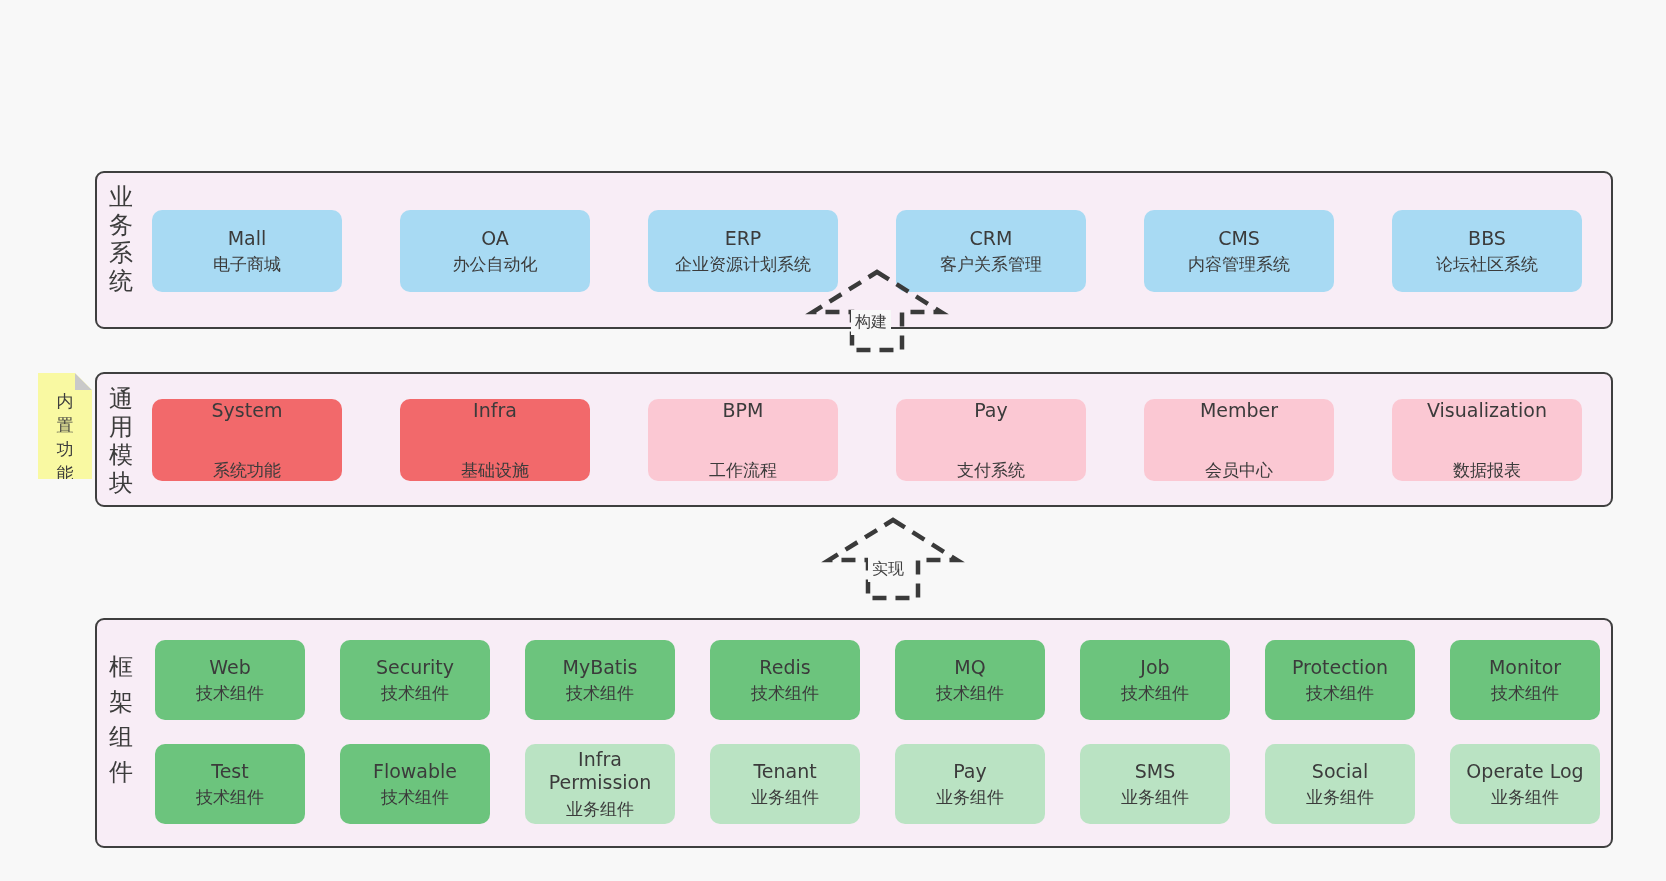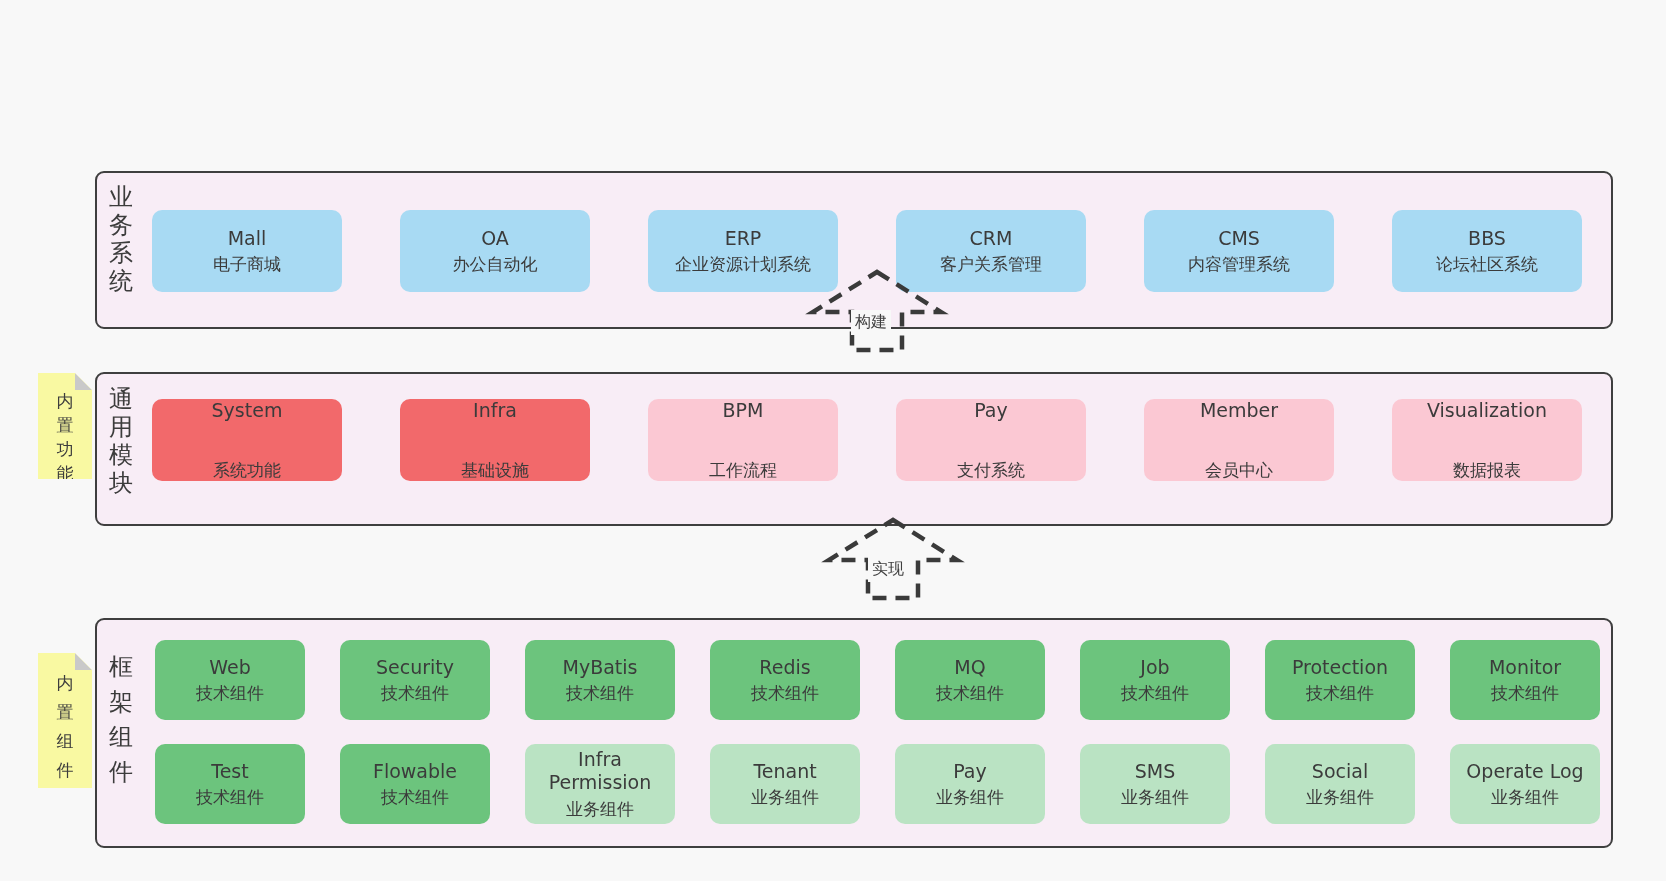--- a/index.html
+++ b/index.html
@@ -1,20 +1,20 @@
 <!DOCTYPE html>
 <html><head>
 <meta charset="utf-8">
 <style>
   html,body{margin:0;padding:0;background:#f8f8f8;font-family:"DejaVu Sans","Liberation Sans",sans-serif;}
   #canvas{position:relative;width:1666px;height:881px;background:#f8f8f8;overflow:hidden;color:#3b3b3b;}
 
   .tier{position:absolute;left:95px;width:1518px;background:#f8edf6;border:2px solid #3f3f3f;border-radius:9px;box-sizing:border-box;}
   .tier1{top:123px;height:158px;margin-top:48px;}
-  .tier2{top:372px;height:154px;}
+  .tier2{top:372px;height:135px;}
   .tier3{top:618px;height:230px;}
 
   .vlabel{position:absolute;left:9px;width:30px;font-size:24px;line-height:28px;color:#3c3c3c;text-align:center;word-break:break-all;}
   .tier1 .vlabel{top:10px;}
   .tier2 .vlabel{top:11px;}
   .tier3 .vlabel{top:30px;line-height:35px;}
 
   .box{position:absolute;width:190px;height:82px;border-radius:10px;display:flex;flex-direction:column;align-items:center;justify-content:center;text-align:center;padding:2px;box-sizing:border-box;}
   .tier1 .box{top:37px;}
   .tier2 .box{top:25px;gap:34px;}
@@ -118,24 +118,20 @@
       <div class="en">Visualization</div>
       <div class="zh">数据报表</div>
     </div>
   </div>
 
   <svg class="arrow arrow2" viewBox="0 0 144 86">
     <path d="M72 4 L136 44 L97 44 L97 82 L47 82 L47 44 L8 44 Z" fill="none" stroke="#3a3a3a" stroke-width="4.5" stroke-dasharray="14 9"></path>
   </svg>
   <div class="arrow-label alabel2">实现</div>
 
-  <div class="note note3">
-    <div class="fold"></div>
-    <div class="ntext">内置组件</div>
-  </div>
 
   <div class="tier tier3">
     <div class="vlabel">框架组件</div>
 
     <div class="box c-green row1 t3col1">
       <div class="en">Web</div>
       <div class="zh">技术组件</div>
     </div>
     <div class="box c-green row1 t3col2">
       <div class="en">Security</div>

